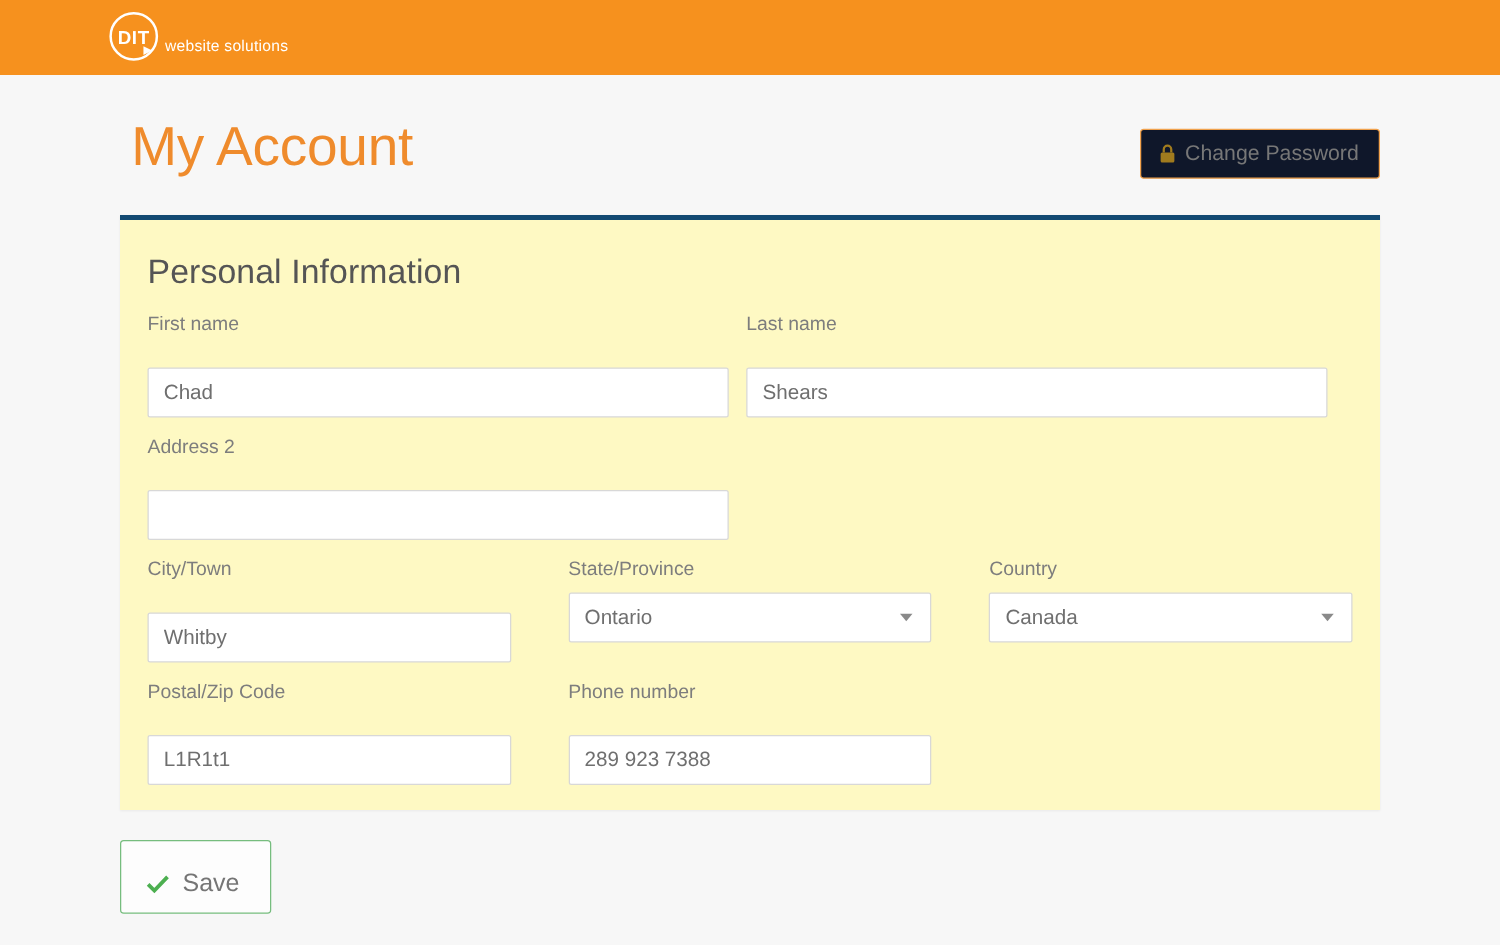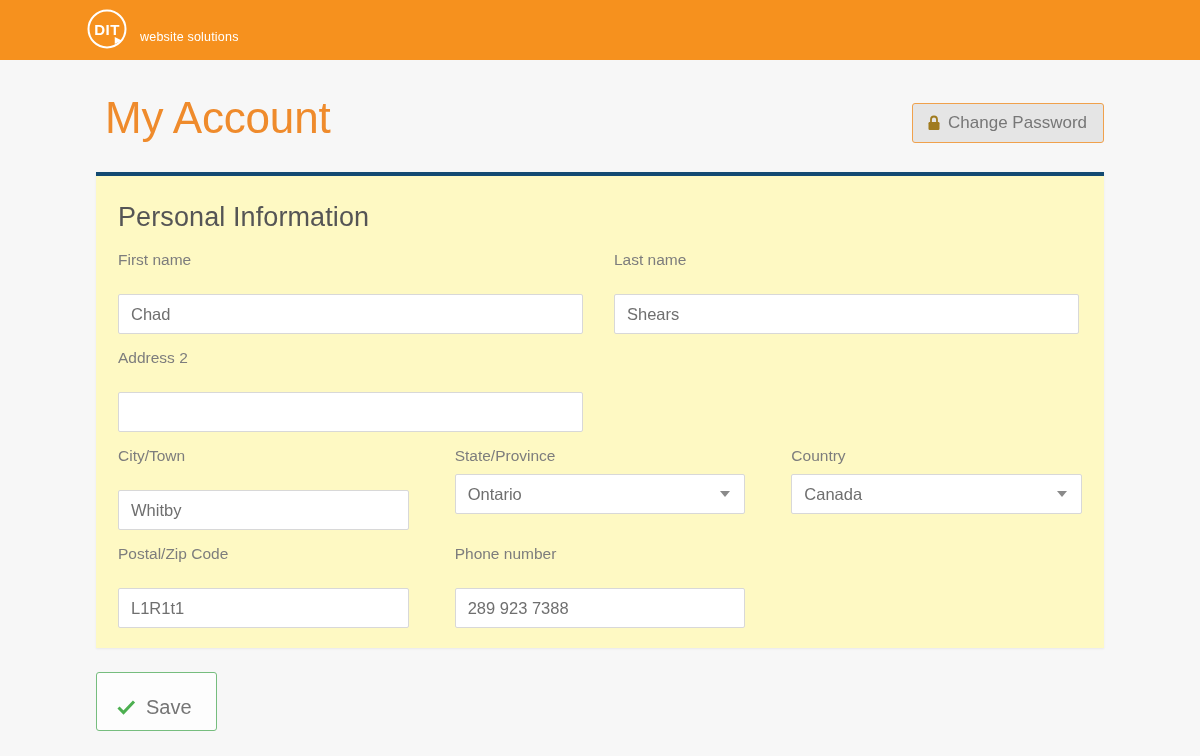--- a/index.html
+++ b/index.html
@@ -20,21 +20,21 @@
     height: 60px;
     background: #f6911e;
     display: flex;
     align-items: center;
     padding-left: 84px;
     box-sizing: border-box;
   }
   .logo {
     display: flex;
     align-items: center;
-    gap: 14px;
+    gap: 6px;
     height: 44px;
     justify-content: center;
   }
   .logo-mark {
     position: relative;
     width: 46px;
     height: 46px;
     flex: 0 0 46px;
   }
   .logo-mark svg { display: block; }
@@ -62,21 +62,21 @@
     font-size: 44px;
     font-weight: 300;
     color: #ef8b2c;
     letter-spacing: -0.2px;
     line-height: 1.1;
     margin: 8px;
     padding-left: 1px;
   }
   .btn-change-password {
     margin-top: 17px;
-    background: #e5e5e5;
+    background: #0f172a;
     border: 1px solid #f0a14c;
     color: #777777;
     font-size: 17px;
     padding: 10px 16px 11px 14px;
     border-radius: 3px;
     display: inline-flex;
     align-items: center;
     gap: 7px;
     cursor: pointer;
     line-height: 1;
@@ -98,21 +98,21 @@
   .card-title {
     font-size: 27px;
     font-weight: 300;
     color: #555555;
     margin: 4px 0 18px 0;
     letter-spacing: .1px;
   }
 
   .row {
     display: flex;
-    gap: 31px;
+    gap: 14px;
     margin-bottom: 15px;
   }
   .row.three { gap: 46px; }
 
   .field { display: flex; flex-direction: column; }
   .field.half  { width: 465px; }
   .field.third { width: 299px; }
 
   label.flabel {
     font-size: 15.5px;

